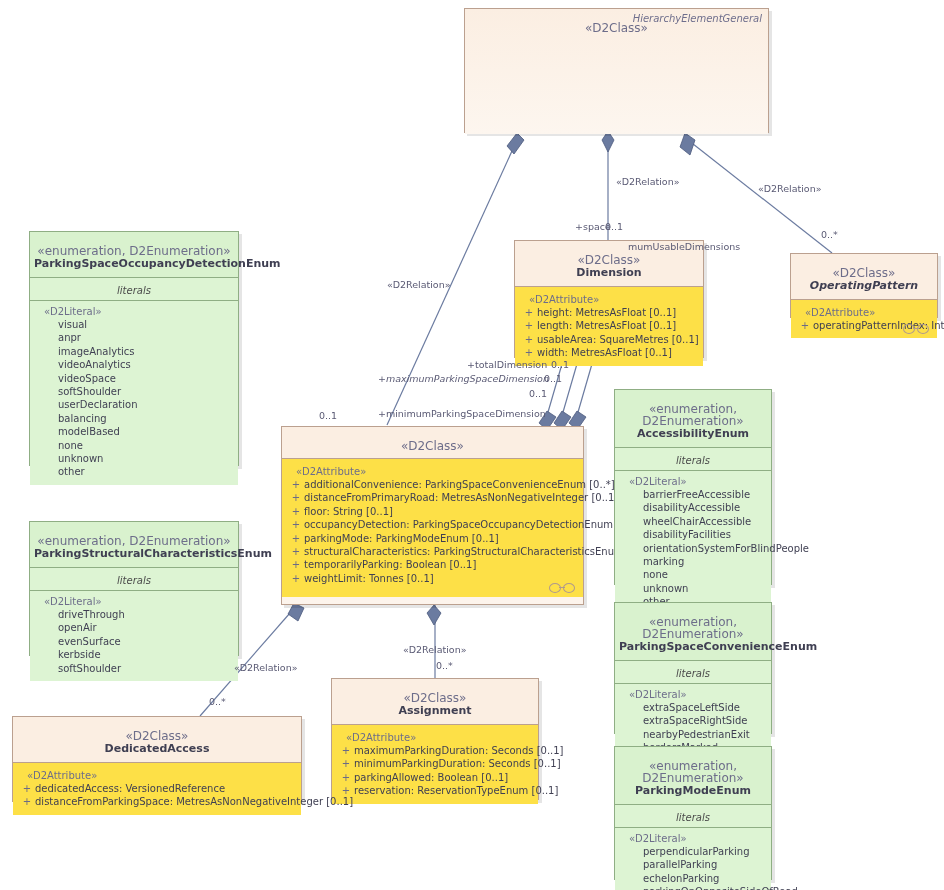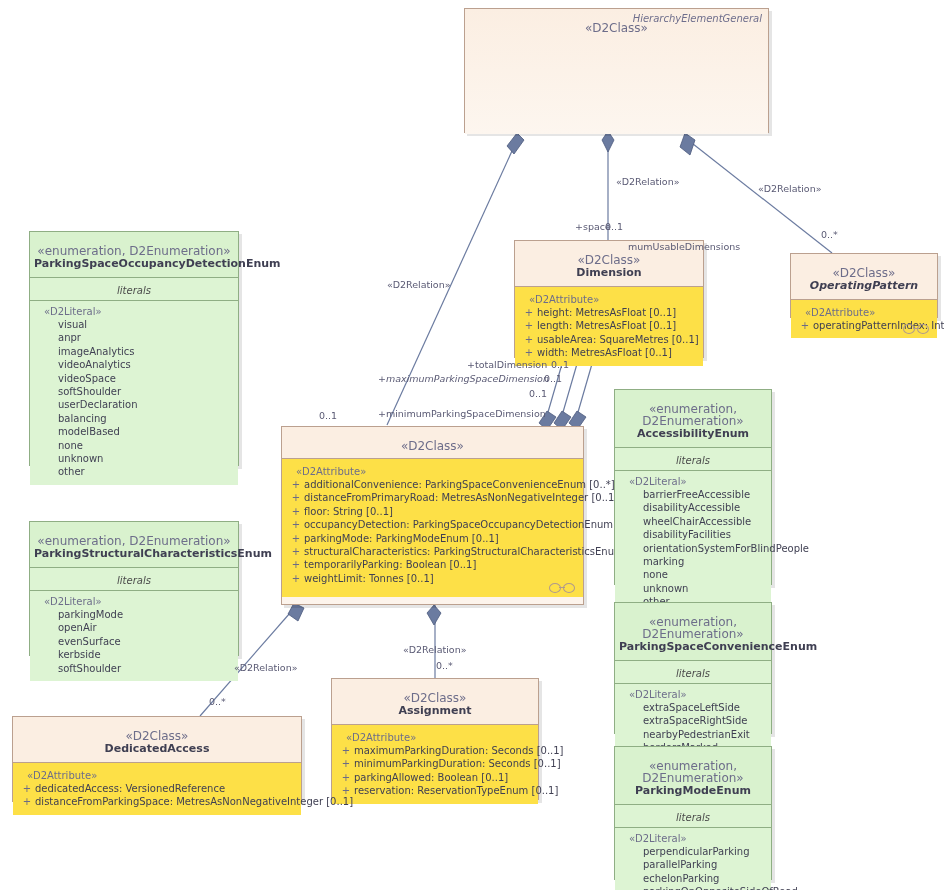--- a/index.html
+++ b/index.html
@@ -252,21 +252,21 @@
 
   <div class="node enum" style="left:25px;top:521px;width:210px;height:135px;">
     <div class="hdr">
       <div class="stereo">«enumeration, D2Enumeration»</div>
       <div class="cname">ParkingStructuralCharacteristicsEnum</div>
     </div>
     <div class="body">
       <div class="literals">literals</div>
       <div class="litdiv"></div>
       <div class="attrhdr">«D2Literal»</div>
-      <div class="litrow">parkingMode</div>
+      <div class="litrow">driveThrough</div>
       <div class="litrow">openAir</div>
       <div class="litrow">evenSurface</div>
       <div class="litrow">kerbside</div>
       <div class="litrow">softShoulder</div>
     </div>
   </div>
 
   <div class="node enum" style="left:610px;top:389px;width:158px;height:196px;">
     <div class="hdr">
       <div class="stereo">«enumeration, D2Enumeration»</div>

